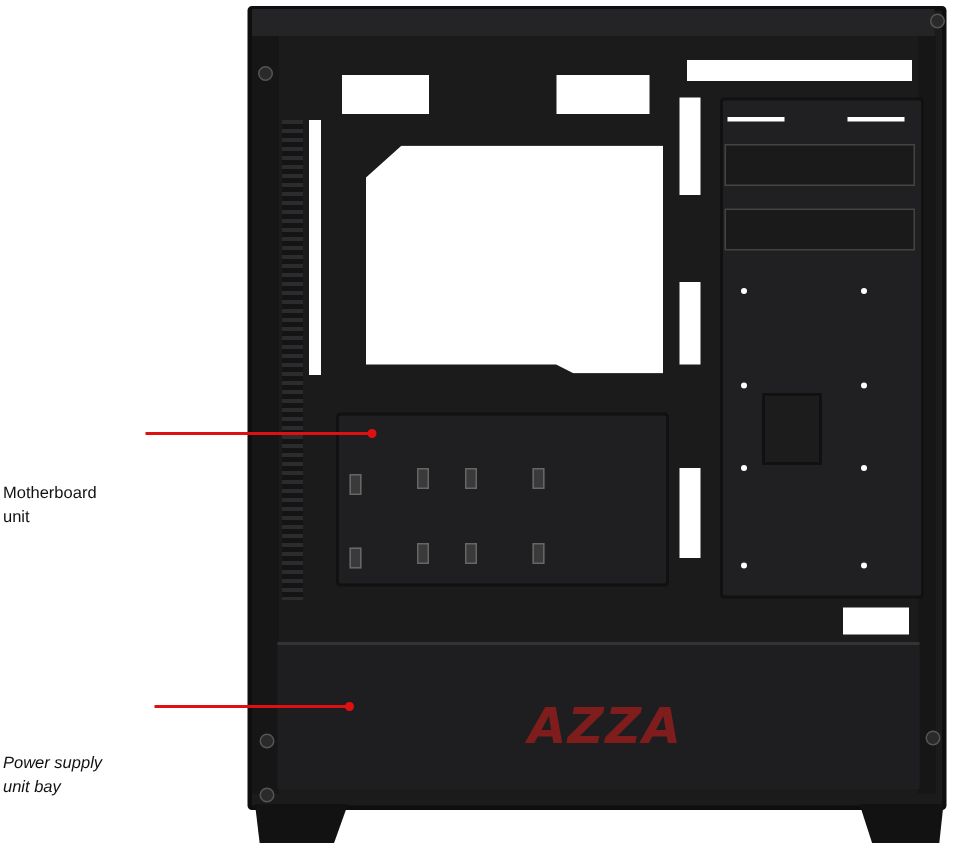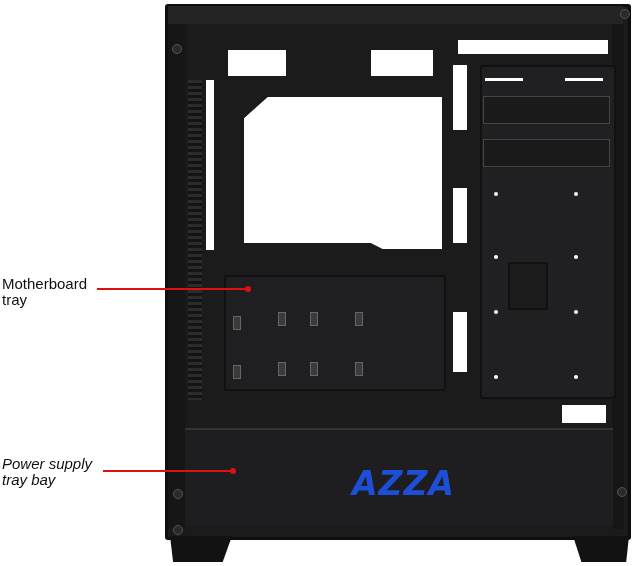--- a/index.html
+++ b/index.html
@@ -1,18 +1,18 @@
 <!DOCTYPE html>
 <html><head>
 <meta charset="utf-8">
 <style>
   html,body{margin:0;padding:0;background:#fff;}
   body{width:640px;height:566px;position:relative;overflow:hidden;font-family:"Liberation Sans",sans-serif;}
   .abs{position:absolute;}
-  .label{position:absolute;font-size:15px;line-height:16px;color:#111;}
+  .label{position:absolute;font-size:11px;line-height:16px;color:#111;margin-top:45px;}
   .leader{position:absolute;height:2px;background:#d11;}
   .dot{position:absolute;width:6px;height:6px;border-radius:50%;background:#e01010;}
   .hole{position:absolute;background:#fff;}
   .screw{position:absolute;width:8px;height:8px;border-radius:50%;background:#2a2a2a;border:1px solid #555;}
   .wdot{position:absolute;width:4px;height:4px;border-radius:50%;background:#fff;}
   .clip{position:absolute;width:6px;height:12px;background:#3a3a3a;border:1px solid #666;}
   .tab{position:absolute;height:3px;background:#fff;}
 </style>
 </head>
 <body>
@@ -62,36 +62,36 @@
 <div class="wdot" style="left:574px;top:310px;"></div>
 <div class="wdot" style="left:494px;top:375px;"></div>
 <div class="wdot" style="left:574px;top:375px;"></div>
 <div class="wdot" style="left:494px;top:192px;"></div>
 <div class="wdot" style="left:574px;top:192px;"></div>
 
 <div class="hole" style="left:562px;top:405px;width:44px;height:18px;"></div>
 
 <div class="abs" style="left:185px;top:428px;width:428px;height:96px;background:#1e1e20;border-top:2px solid #333;"></div>
 
-<div class="abs" style="left:352px;top:467px;width:110px;height:34px;font:italic bold 33px/34px 'DejaVu Sans',sans-serif;color:#1d4ed8;letter-spacing:1px;">AZZA</div>
+<div class="abs" style="left:352px;top:467px;width:110px;height:34px;font:italic bold 33px/34px 'DejaVu Sans',sans-serif;color:#7f1d1d;letter-spacing:1px;">AZZA</div>
 
 <div class="screw" style="left:172px;top:44px;"></div>
 <div class="screw" style="left:620px;top:9px;"></div>
 <div class="screw" style="left:173px;top:489px;"></div>
 <div class="screw" style="left:617px;top:487px;"></div>
 <div class="screw" style="left:173px;top:525px;"></div>
 
 <div class="abs" style="left:170px;top:536px;width:62px;height:26px;background:#121213;clip-path:polygon(0 0,100% 0,85% 100%,5% 100%);"></div>
 <div class="abs" style="left:573px;top:536px;width:56px;height:26px;background:#121213;clip-path:polygon(0 0,100% 0,95% 100%,15% 100%);"></div>
 
 <div class="label" style="left:2px;top:276px;">
   <div>Motherboard</div>
-  <div>tray</div>
+  <div>unit</div>
 </div>
 <div class="leader" style="left:97px;top:288px;width:150px;"></div>
 <div class="dot" style="left:245px;top:286px;"></div>
 
 <div class="label" style="left:2px;top:456px;font-style:italic;">
   <div>Power supply</div>
-  <div>tray bay</div>
+  <div>unit bay</div>
 </div>
 <div class="leader" style="left:103px;top:470px;width:130px;"></div>
 <div class="dot" style="left:230px;top:468px;"></div>
 
 </body></html>

